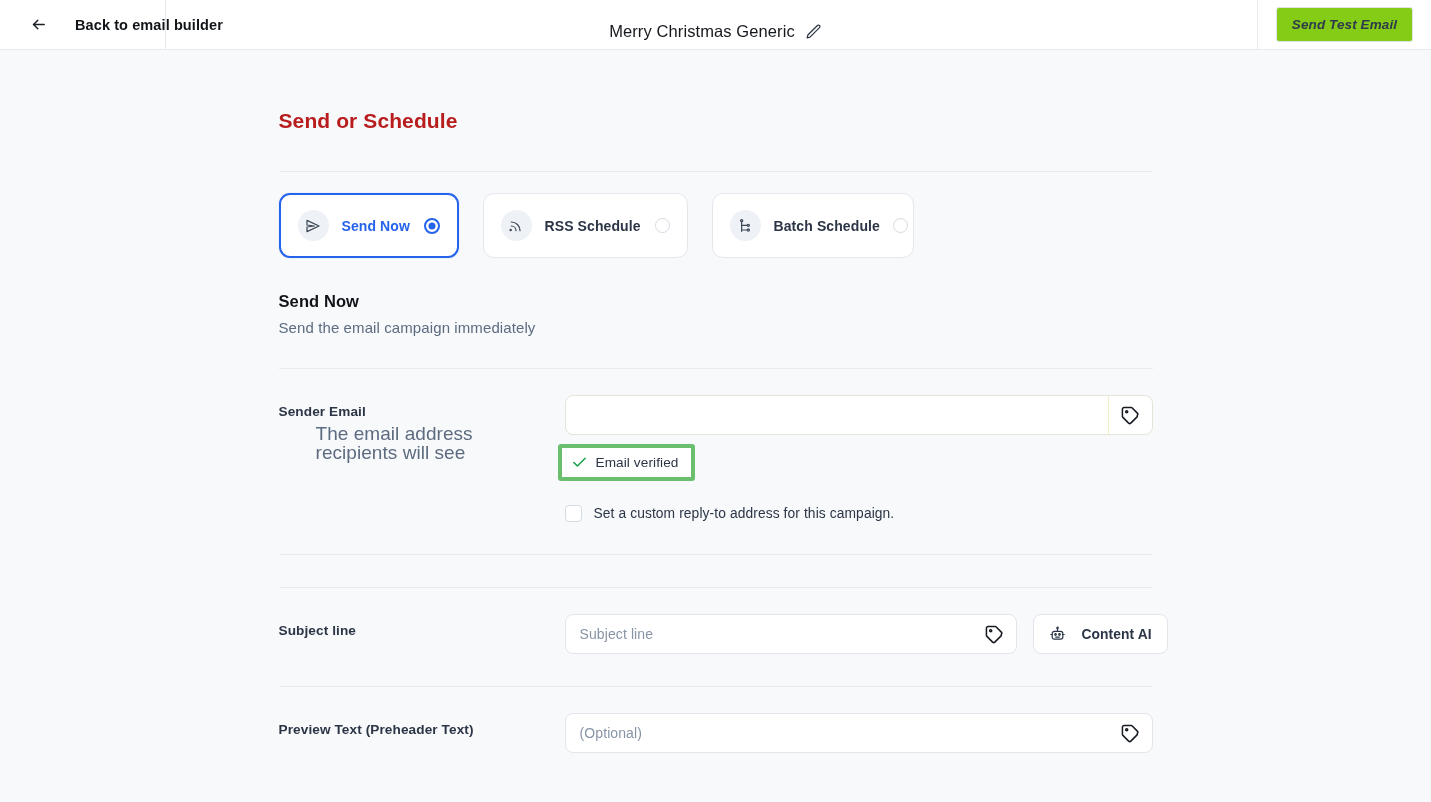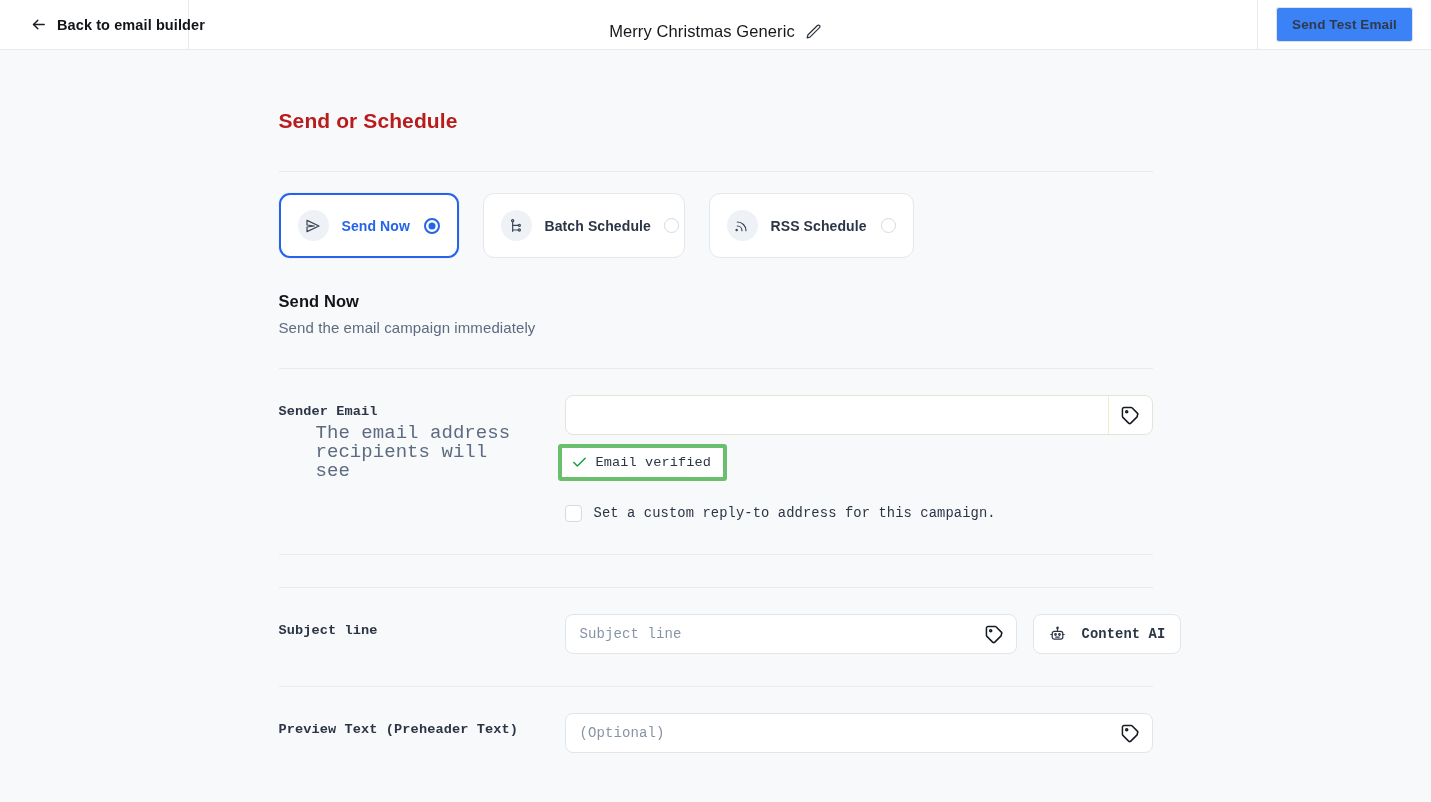--- a/index.html
+++ b/index.html
@@ -15,26 +15,26 @@
   
   .topbar {
     position: relative;
     height: 50px;
     background: #ffffff;
     border-bottom: 1px solid #e8eaee;
     display: flex;
     align-items: stretch;
   }
   .topbar-left {
-    width: 189px;
+    width: 166px;
     border-right: 1px solid #e8eaee;
     display: flex;
     align-items: center;
     padding-left: 30px;
-    gap: 10px;
+    gap: 28px;
     cursor: pointer;
   }
   .back-arrow { width: 17px; height: 17px; display: block; color: #1b1f26; }
   .back-label {
     font-size: 14.5px;
     font-weight: bold;
     color: #111418;
     letter-spacing: .1px;
     white-space: nowrap;
   }
@@ -58,28 +58,29 @@
     margin-left: auto;
     width: 174px;
     border-left: 1px solid #e8eaee;
     display: flex;
     align-items: center;
     justify-content: center;
   }
   .send-test-btn {
     border: 1px solid #dfe3e8;
     border-radius: 3px;
-    background: #3b82f6;
+    background: #84cc16;
     color: #2f3b4c;
     font-family: inherit;
     font-size: 13.5px;
     font-weight: bold;
     padding: 9px 15px;
     cursor: pointer;
     letter-spacing: .1px;
+    font-style: italic;
   }
 
   
   .page {
     position: relative;
     height: 752px;
     overflow: hidden;
   }
   .content {
     width: 874px;
@@ -182,21 +183,20 @@
     color: #5d6b80;
     margin-top: 8px;
     letter-spacing: .1px;
   }
 
   
   .row {
     display: flex;
     align-items: flex-start;
     padding-top: 26px;
-    font-family: Liberation Mono, monospace;
   }
   .row-label {
     width: 286px;
     flex: 0 0 286px;
     padding-top: 9px;
   }
   .row-label .lbl {
     font-size: 13.6px;
     font-weight: bold;
     color: #2b3546;
@@ -361,45 +361,45 @@
       <div class="card w1 selected">
         <span class="card-ico">
           <svg viewBox="0 0 24 24" fill="none" stroke="currentColor" stroke-width="1.8" stroke-linecap="round" stroke-linejoin="round">
             <path d="M3 3.5 21 12 3 20.5 3 13.5 14 12 3 10.5Z"></path>
           </svg>
         </span>
         <span class="card-label">Send Now</span>
         <span class="radio on"></span>
       </div>
 
+
+      <div class="card w4">
+        <span class="card-ico">
+          <svg viewBox="0 0 24 24" fill="none" stroke="currentColor" stroke-width="1.8" stroke-linecap="round" stroke-linejoin="round">
+            <path d="M5 18a1 1 0 1 0 0 .01"></path>
+            <path d="M5 12a7 7 0 0 1 7 7"></path>
+            <path d="M5 6a13 13 0 0 1 13 13"></path>
+          </svg>
+        </span>
+        <span class="card-label">RSS Schedule</span>
+        <span class="radio"></span>
+      </div>
 
       <div class="card w3">
         <span class="card-ico">
           <svg viewBox="0 0 24 24" fill="none" stroke="currentColor" stroke-width="1.8" stroke-linecap="round" stroke-linejoin="round">
             <circle cx="7" cy="4" r="1.6"></circle>
             <circle cx="17" cy="11" r="1.6"></circle>
             <circle cx="17" cy="18" r="1.6"></circle>
             <path d="M7 5.6V20"></path>
             <path d="M7 11h8.4"></path>
             <path d="M7 18h8.4"></path>
           </svg>
         </span>
         <span class="card-label">Batch Schedule</span>
-        <span class="radio"></span>
-      </div>
-
-      <div class="card w4">
-        <span class="card-ico">
-          <svg viewBox="0 0 24 24" fill="none" stroke="currentColor" stroke-width="1.8" stroke-linecap="round" stroke-linejoin="round">
-            <path d="M5 18a1 1 0 1 0 0 .01"></path>
-            <path d="M5 12a7 7 0 0 1 7 7"></path>
-            <path d="M5 6a13 13 0 0 1 13 13"></path>
-          </svg>
-        </span>
-        <span class="card-label">RSS Schedule</span>
         <span class="radio"></span>
       </div>
     </div>
 
     <div class="mode-title">Send Now</div>
     <div class="mode-sub">Send the email campaign immediately</div>
 
     <div class="row-sep"></div>
 
     <div class="row">

